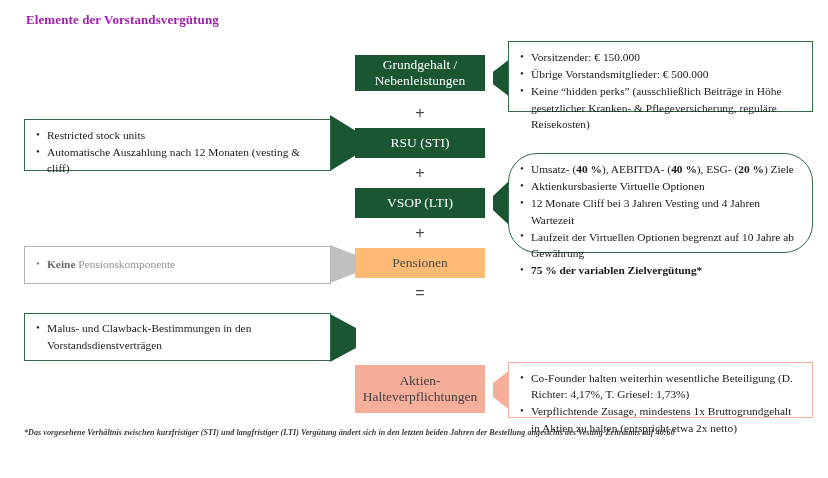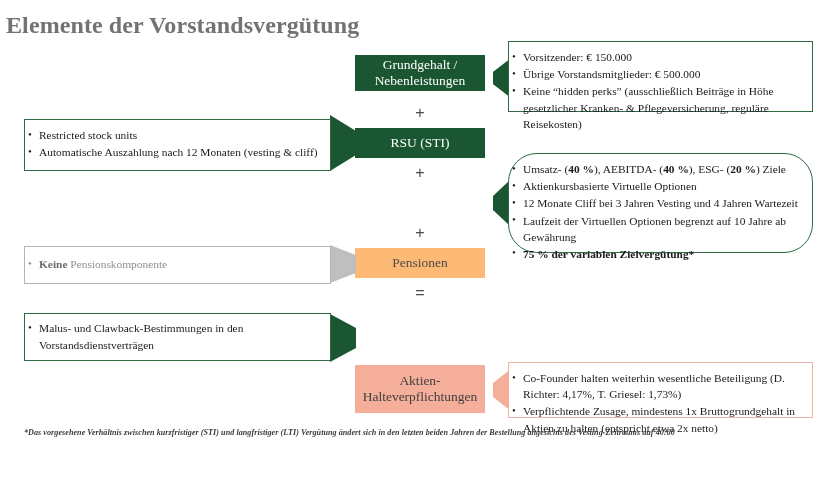--- a/index.html
+++ b/index.html
@@ -20,26 +20,26 @@
     position: absolute;
     left: 0; top: 0;
     width: 828px;
     height: 478px;
     background: #ffffff;
   }
 
   
   .title {
     position: absolute;
-    left: 6px;
+    left: 26px;
     top: 12px;
-    font-size: 24px;
+    font-size: 13px;
     font-weight: bold;
     letter-spacing: 0.1px;
-    color: #737373;
+    color: #a21caf;
     white-space: nowrap;
   }
 
   
   .pill {
     position: absolute;
     display: flex;
     align-items: center;
     justify-content: center;
     text-align: center;
@@ -70,21 +70,21 @@
     color: #4a4a4a;
     font-family: "Liberation Sans", sans-serif;
   }
 
   
   .callout {
     position: absolute;
     box-sizing: border-box;
     background: #ffffff;
     border: 1px solid #2f6b45;
-    padding: 7px 10px 7px 0;
+    padding: 7px 10px 7px 8px;
     font-size: 11.4px;
     line-height: 1.42;
   }
   .callout.grey-b { border-color: #b4b4b4; }
   .callout.pink-b { border-color: #f0b3a1; }
 
   .callout ul {
     margin: 0;
     padding: 0 0 0 14px;
     list-style: none;
@@ -165,20 +165,23 @@
   </div>
   <div class="callout" style="left:24px; top:111px; width:307px; height:52px;margin-top:8px;">
     <ul>
       <li>Restricted stock units</li>
       <li>Automatische Auszahlung nach 12 Monaten (vesting &amp; cliff)</li>
     </ul>
   </div>
 
   <div class="op" style="left:355px; top:164px;">+</div>
 
+  <div class="pill green" style="left:355px; top:188px; width:130px; height:30px;">
+    <span>VSOP (LTI)</span>
+  </div>
   <div class="arrow" style="left:485px; top:177px;">
     <svg width="26" height="52" viewBox="0 0 26 52" aria-hidden="true">
       <polygon points="26,2 8,19 8,33 26,50" fill="#1a5632"></polygon>
     </svg>
   </div>
   <div class="callout" style="left:508px; top:153px; width:305px; height:100px;border-radius:29px;">
     <ul>
       <li>Umsatz- (<b>40 %</b>), AEBITDA- (<b>40 %</b>), ESG- (<b>20 %</b>) Ziele</li>
       <li>Aktienkursbasierte Virtuelle Optionen</li>
       <li>12 Monate Cliff bei 3 Jahren Vesting und 4 Jahren Wartezeit</li>

